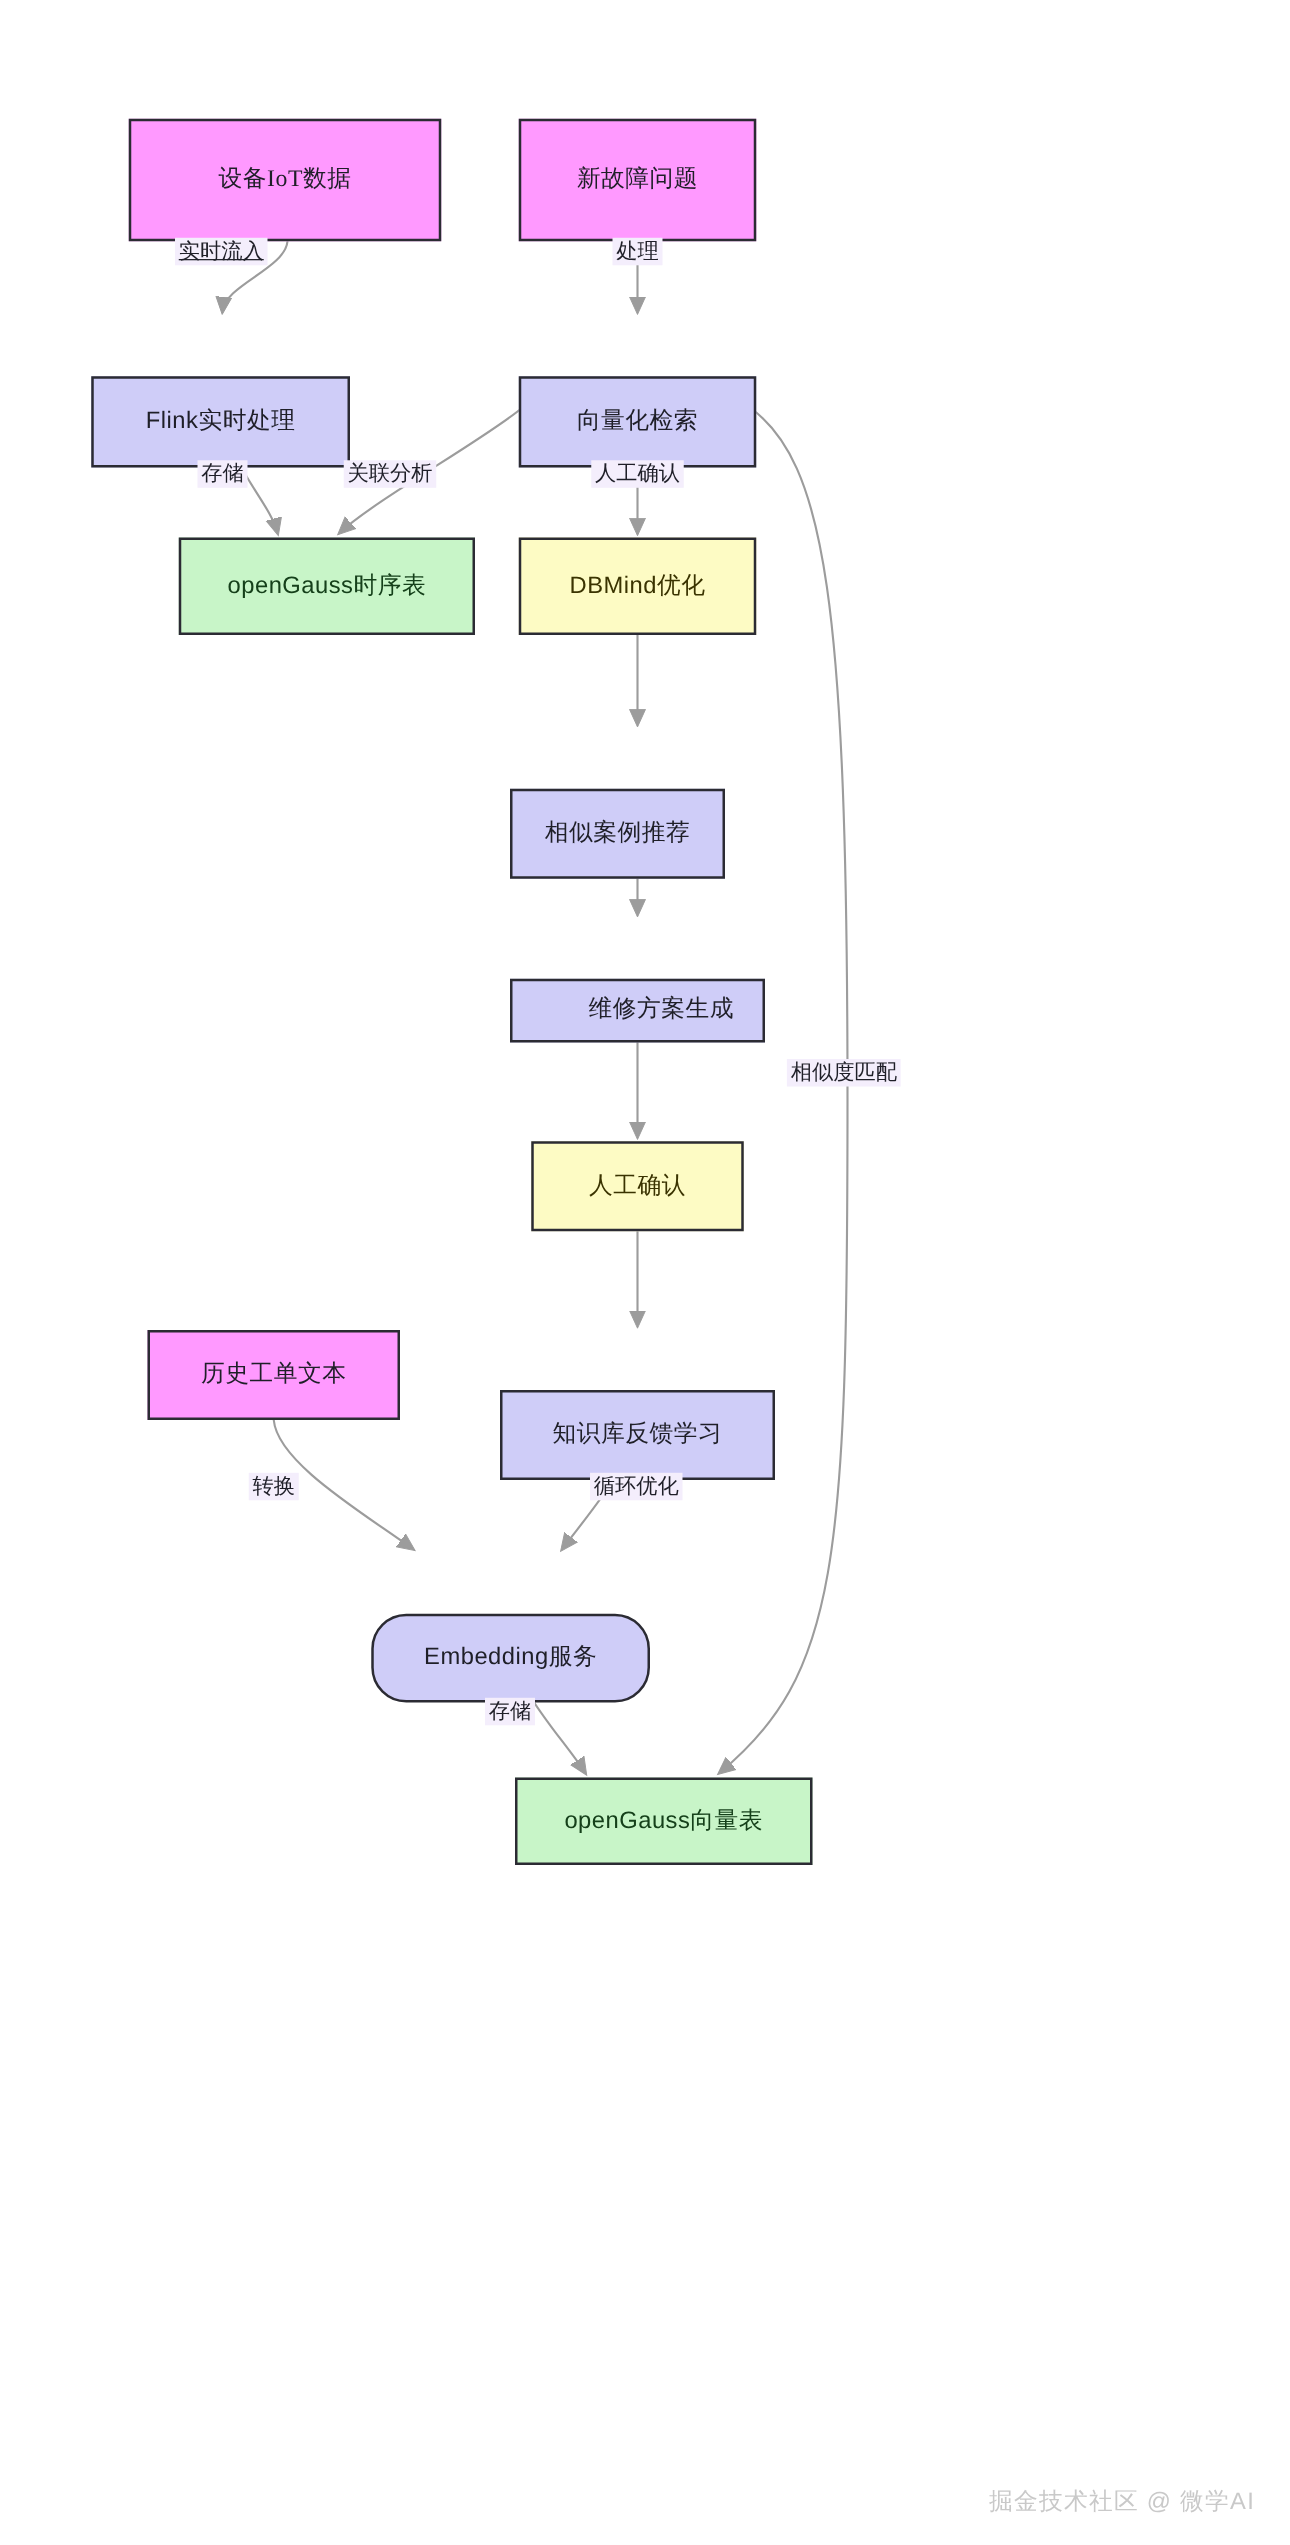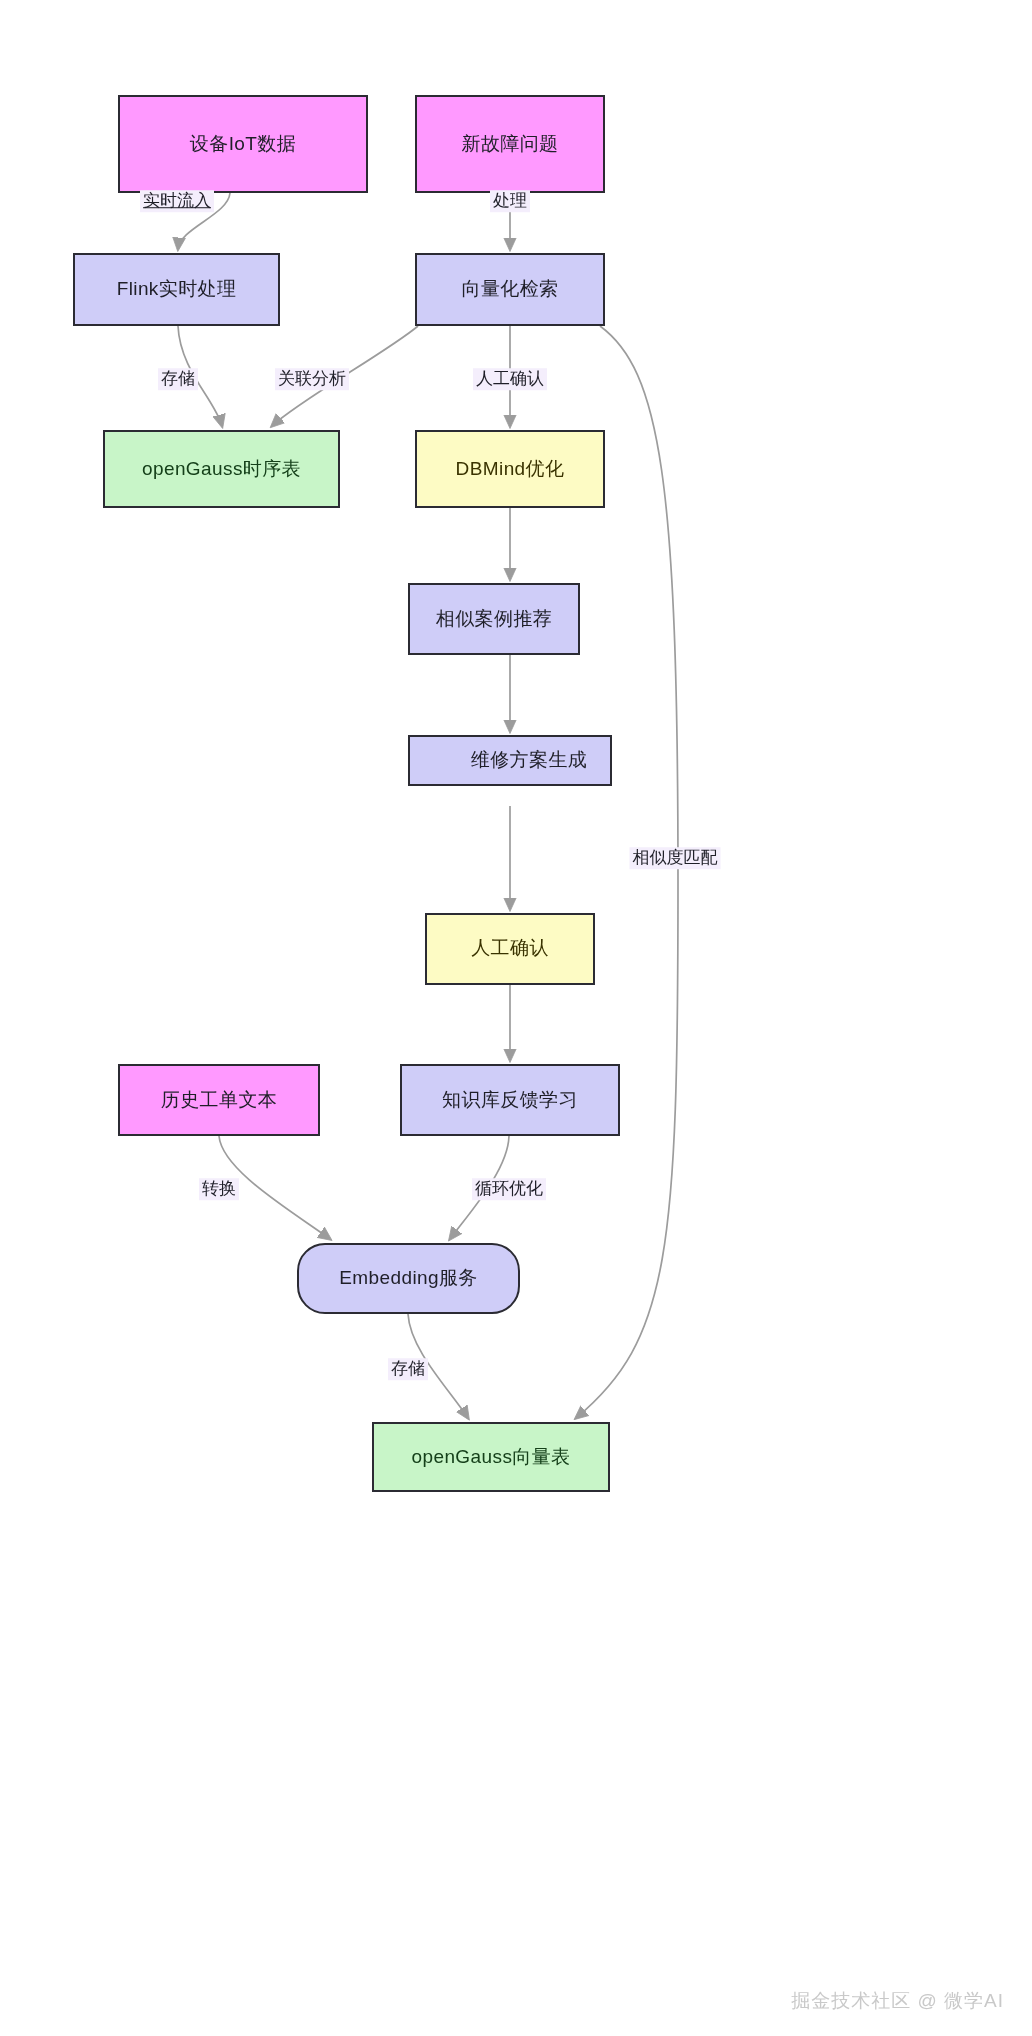--- a/index.html
+++ b/index.html
@@ -28,22 +28,22 @@
     align-items:center;
     justify-content:center;
     border:2px solid #2b2b33;
     font-size:19px;
     line-height:1.2;
     letter-spacing:.4px;
     white-space:nowrap;
     z-index:3;
   }
   .n-pink{ background:#ff99ff; color:#1f1f28; }
-  .n-purple{ background:#cfcdf8; color:#1f1f28; }
-  .n-green{ background:#c8f5c8; color:#15401a; }
+  .n-purple{ background:#cfcdf8; color:#1f1f28;margin-top:48px; }
+  .n-green{ background:#c8f5c8; color:#15401a;margin-left:40px; }
   .n-yellow{ background:#fdfbc4; color:#3a3300;text-align:center; }
 
   .edge-label{
     position:absolute;
     transform:translate(-50%,-50%);
     background:#f4eefc;
     color:#1f1f28;
     font-size:17px;
     line-height:1.15;
     padding:1px 3px;
@@ -95,21 +95,21 @@
       <path d="M 510 985 L 510 1060"></path>
 
       <path d="M 219 1136 C 222 1170, 290 1210, 330 1239"></path>
 
       <path d="M 509 1136 C 508 1170, 470 1212, 450 1239"></path>
 
       <path d="M 408 1314 C 410 1350, 450 1390, 468 1418"></path>
     </g>
   </svg>
 
-  <div class="node n-pink" style="left:118px;top:95px;width:250px;height:98px;">
+  <div class="node n-pink" style="left:103px;top:95px;width:250px;height:98px;font-family:Liberation Serif, serif;">
       <span>设备IoT数据</span>
     </div>
   <div class="node n-pink" style="left:415px;top:95px;width:190px;height:98px;">
       <span>新故障问题</span>
     </div>
   <div class="node n-purple" style="left:73px;top:253px;width:207px;height:73px;">
       <span>Flink实时处理</span>
     </div>
   <div class="node n-purple" style="left:415px;top:253px;width:190px;height:73px;">
       <span>向量化检索</span>

